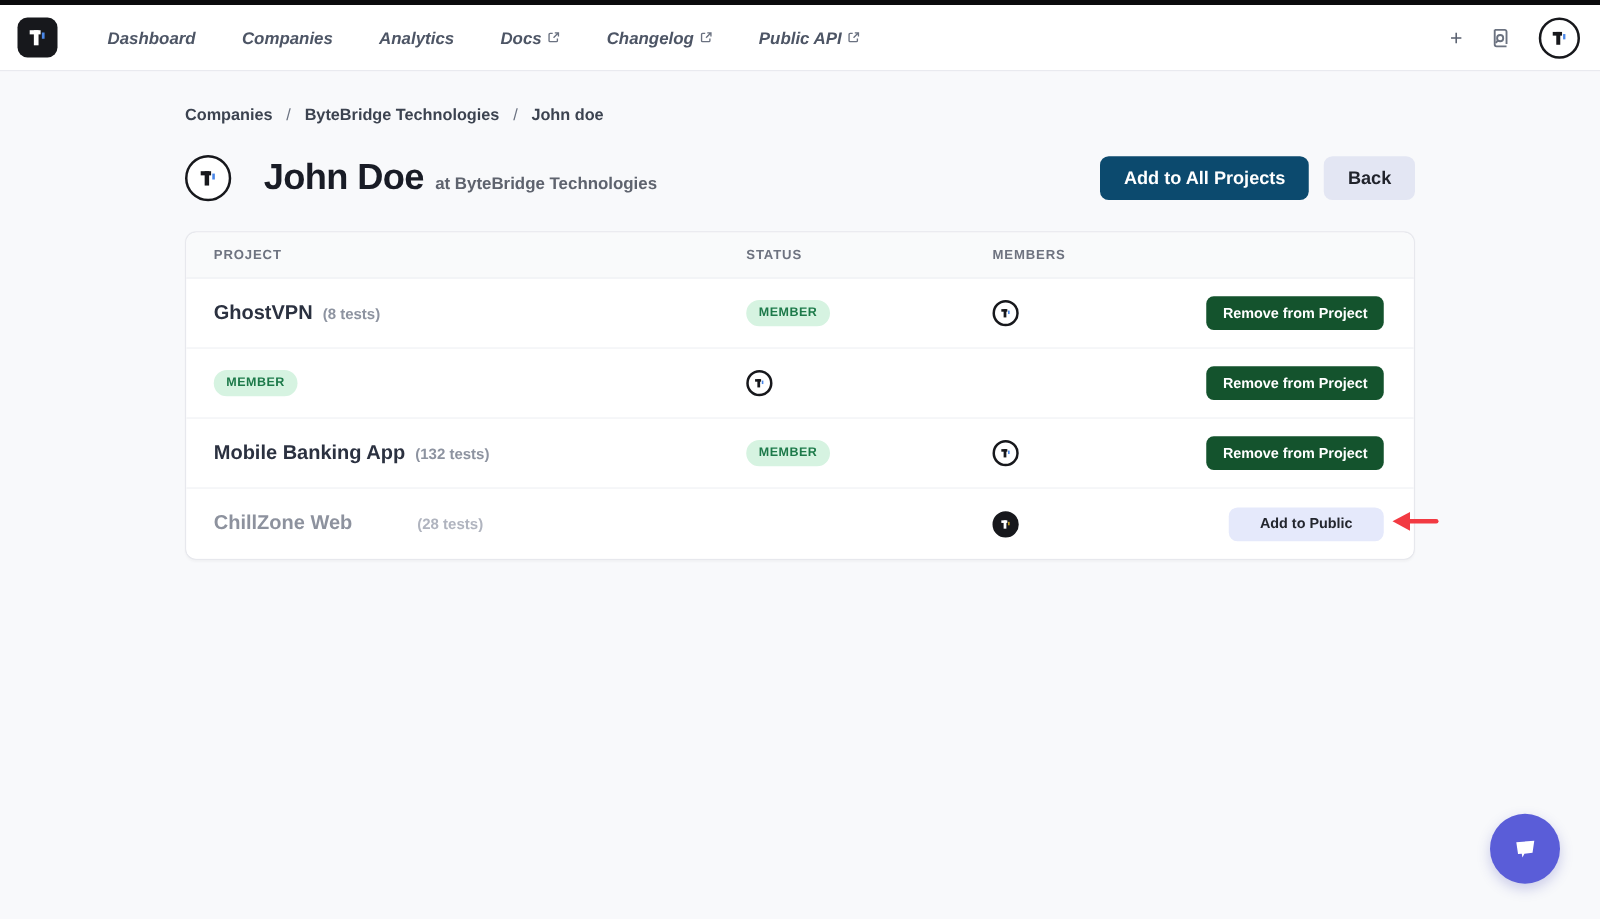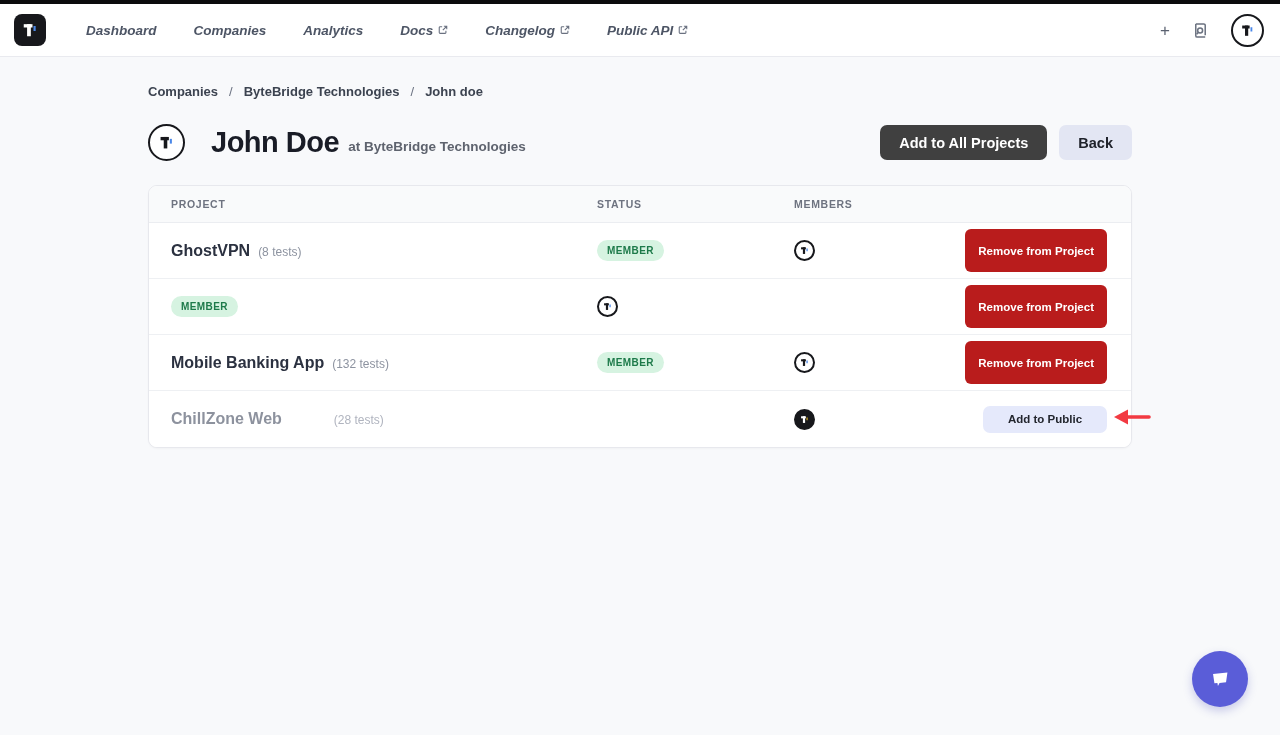--- a/index.html
+++ b/index.html
@@ -57,21 +57,21 @@
     flex: 0 0 auto;
   }
   .page-title {
     margin-left: 26px; font-size: 29px; font-weight: 800; color: #191c26;
     letter-spacing: -0.5px;
   }
   .page-subtitle { margin-left: 9px; font-size: 13.5px; color: #5e636e; font-weight: 600; align-self: center; padding-top: 8px; }
   .title-actions { margin-left: auto; display: flex; gap: 12px; }
   .btn { border: none; border-radius: 7px; cursor: pointer; font-family: inherit; }
   .btn-primary {
-    background: #404040; color: #ffffff;
+    background: #0c4a6e; color: #ffffff;
     font-size: 14.5px; font-weight: 700; padding: 9px 19px; height: 35px;
   }
   .btn-back {
     background: #e3e6f3; color: #20232b;
     font-size: 14.5px; font-weight: 700; padding: 9px 19px; height: 35px; text-align: right;
   }
 
   
   .table-card {
     margin-top: 24px; background: #ffffff;
@@ -89,38 +89,38 @@
     color: #6e7380; text-transform: uppercase;
   }
   .t-row {
     display: grid; grid-template-columns: 426px 197px 1fr auto;
     padding: 0 24px 0 22px; height: 56px; align-items: center;
     border-bottom: 1px solid #eef0f3; background: #fff;
   }
   .t-row:last-child { border-bottom: none; }
   .proj-cell { display: flex; align-items: baseline; gap: 8px; }
   .proj-name { font-size: 16px; font-weight: 700; color: #2b3140; }
-  .proj-tests { font-size: 12px; color: #8d93a0; font-weight: 400; }
+  .proj-tests { font-size: 12px; color: #8d93a0; font-weight: 700; }
   .t-row.muted .proj-name { color: #8d929e; }
   .t-row.muted .proj-tests { color: #b0b4bf; margin-left: 44px; }
   .badge-member {
     display: inline-block; background: #d6f3e1; color: #1d7a4a;
     font-size: 10px; font-weight: 700; letter-spacing: 0.4px;
     padding: 5px 10px; border-radius: 999px;
   }
   .member-avatar {
     width: 21px; height: 21px; border-radius: 50%;
     border: 2px solid #17181c; background: #fff;
     display: flex; align-items: center; justify-content: center;
   }
   .member-avatar.dark { background: #17181c; border-color: #17181c; }
   .action-cell { display: flex; justify-content: flex-end; }
   .btn-remove {
-    background: #b91c1c; color: #ffffff;
-    font-size: 11.5px; font-weight: 700; padding: 6px 13px; height: 43px;
+    background: #14532d; color: #ffffff;
+    font-size: 11.5px; font-weight: 700; padding: 6px 13px; height: 27px;
     border-radius: 6px;
   }
   .btn-add {
     background: #e5e9fb; color: #23262e;
     font-size: 11.5px; font-weight: 700; padding: 6px 13px; height: 27px;
     border-radius: 7px; width: 124px;
   }
 
   
   .arrow-annotation { position: absolute; left: 1112px; top: 407px; pointer-events: none; }

